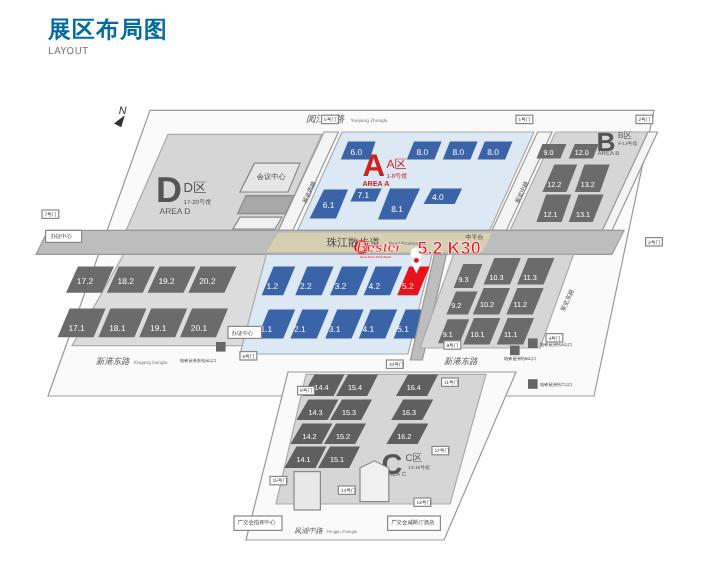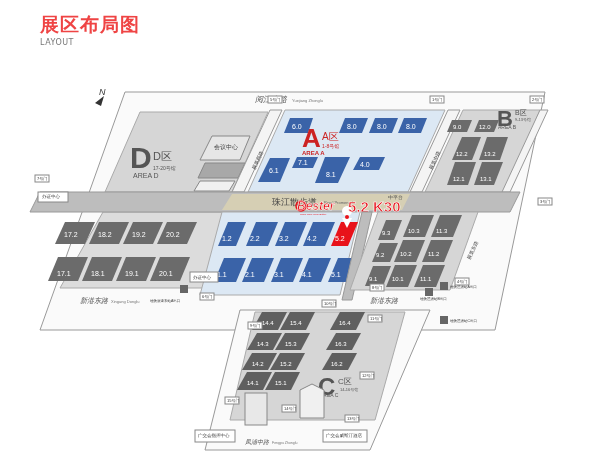--- a/index.html
+++ b/index.html
@@ -1,17 +1,17 @@
 <!DOCTYPE html>
 <html><head>
 <meta charset="utf-8">
 <style>
   html, body { margin:0; padding:0; background:#ffffff; }
   body { width:600px; height:469px; position:relative; overflow:hidden; font-family:"DejaVu Sans", sans-serif; }
-  .title { position:absolute; left:40px; top:12px; font-size:19px; font-weight:bold; color:#ef4444; letter-spacing:1px; }
+  .title { position:absolute; left:40px; top:12px; font-size:19px; font-weight:bold; color:#0369a1; letter-spacing:1px; }
   .subtitle { position:absolute; left:40px; top:38px; font-size:8px; color:#777; letter-spacing:0.5px; }
   svg { position:absolute; left:0; top:0; }
   .hall text { font-family:"Liberation Sans", sans-serif; }
 </style>
 </head>
 <body>
 
 <div class="title">展区布局图</div>
 <div class="subtitle">LAYOUT</div>
 

